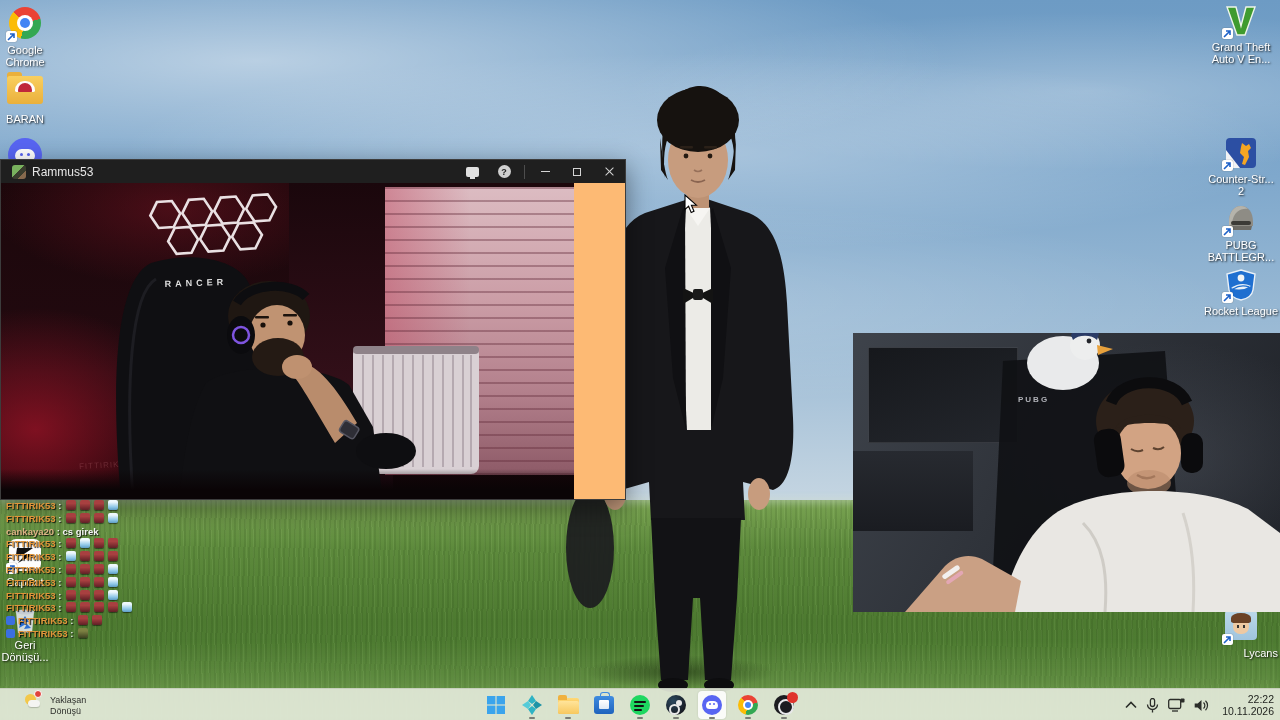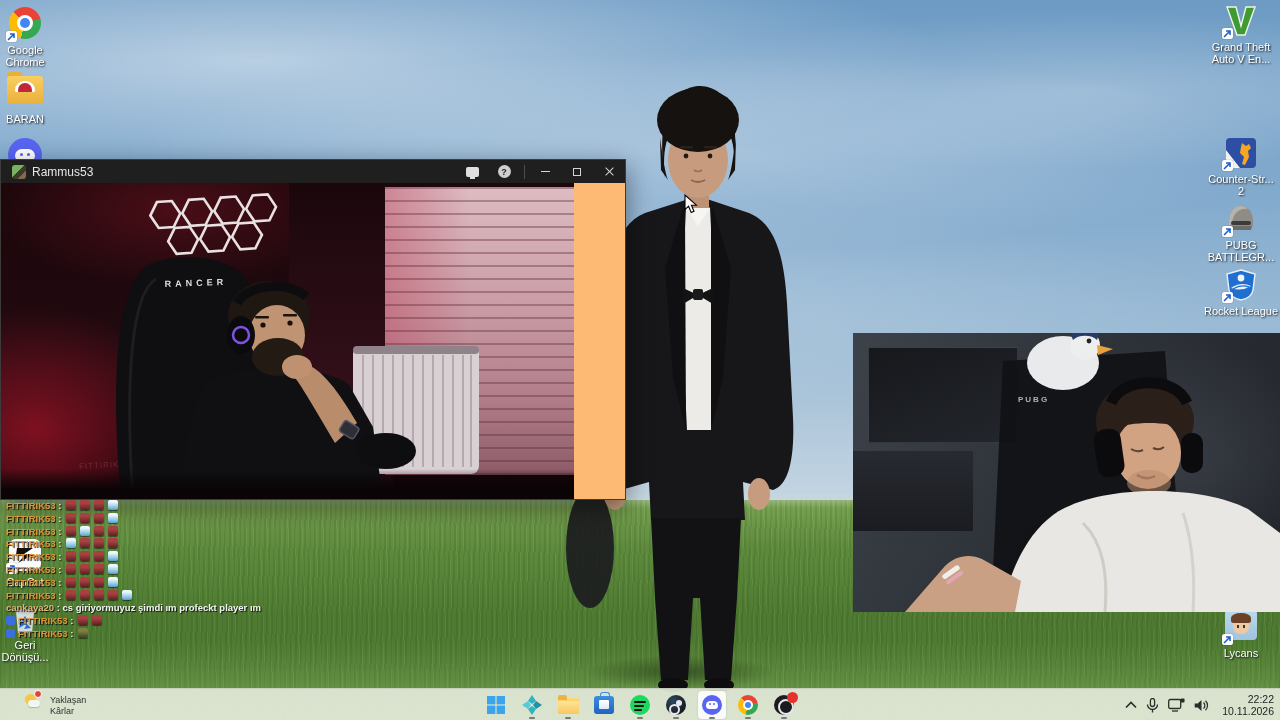--- a/index.html
+++ b/index.html
@@ -351,21 +351,21 @@
       </svg>
       <span class="sc-badge">
           <svg width="9" height="9">
             <path d="M1,8 L7,2 M3,2 h4 v4" stroke="#1e62c9" stroke-width="1.6" fill="none"></path>
           </svg>
         </span>
     </div>
     <div>Rocket League</div>
   </div>
 
-  <div class="dicon" style="left:1204px; top:608px;">
+  <div class="dicon" style="left:1204px; top:608px;text-align:right;">
     <div class="img">
       <div class="lycans-icon">
           <div class="face"></div>
           <div class="hairL"></div>
           <div class="eyes"></div>
         </div>
       <span class="sc-badge">
           <svg width="9" height="9">
             <path d="M1,8 L7,2 M3,2 h4 v4" stroke="#1e62c9" stroke-width="1.6" fill="none"></path>
           </svg>
@@ -488,21 +488,21 @@
 
   <div class="taskbar">
     <div class="widgets">
       <div class="weather-ico">
         <div class="sun"></div>
           <div class="cloud"></div>
         <div class="notif"></div>
       </div>
       <div class="wtxt">
         <div>Yaklaşan</div>
-        <div>Kârlar</div>
+        <div>Dönüşü</div>
       </div>
     </div>
 
     <div class="tb-center">
       <div class="tb-item">
         <svg width="18" height="18" viewBox="0 0 18 18">
           <rect x="0" y="0" width="8.4" height="8.4" fill="#3ba4ec"></rect>
             <rect x="9.6" y="0" width="8.4" height="8.4" fill="#3ba4ec"></rect>
           <rect x="0" y="9.6" width="8.4" height="8.4" fill="#3ba4ec"></rect>
             <rect x="9.6" y="9.6" width="8.4" height="8.4" fill="#3ba4ec"></rect>
@@ -566,27 +566,27 @@
         <div>22:22</div>
         <div>10.11.2026</div>
       </div>
     </div>
   </div>
 
   <div class="chat">
     <div id="chat-messages">
         <div class="chat-row"><span class="chat-user" style="color: rgb(224, 149, 58);">FITTIRIK53</span><span class="colon"> : </span><span class="emote e-red"></span><span class="emote e-red"></span><span class="emote e-red"></span><span class="emote e-ice"></span></div>
         <div class="chat-row"><span class="chat-user" style="color: rgb(224, 149, 58);">FITTIRIK53</span><span class="colon"> : </span><span class="emote e-red"></span><span class="emote e-red"></span><span class="emote e-red"></span><span class="emote e-ice"></span></div>
+        <div class="chat-row"><span class="chat-user" style="color: rgb(221, 178, 133);">cankaya20</span><span class="colon"> : </span><span class="msg">cs girek</span></div>
         <div class="chat-row"><span class="chat-user" style="color: rgb(224, 149, 58);">FITTIRIK53</span><span class="colon"> : </span><span class="emote e-red"></span><span class="emote e-ice"></span><span class="emote e-red"></span><span class="emote e-red"></span></div>
         <div class="chat-row"><span class="chat-user" style="color: rgb(224, 149, 58);">FITTIRIK53</span><span class="colon"> : </span><span class="emote e-ice"></span><span class="emote e-red"></span><span class="emote e-red"></span><span class="emote e-red"></span></div>
         <div class="chat-row"><span class="chat-user" style="color: rgb(224, 149, 58);">FITTIRIK53</span><span class="colon"> : </span><span class="emote e-red"></span><span class="emote e-red"></span><span class="emote e-red"></span><span class="emote e-ice"></span></div>
         <div class="chat-row"><span class="chat-user" style="color: rgb(224, 149, 58);">FITTIRIK53</span><span class="colon"> : </span><span class="emote e-red"></span><span class="emote e-red"></span><span class="emote e-red"></span><span class="emote e-ice"></span></div>
         <div class="chat-row"><span class="chat-user" style="color: rgb(224, 149, 58);">FITTIRIK53</span><span class="colon"> : </span><span class="emote e-red"></span><span class="emote e-red"></span><span class="emote e-red"></span><span class="emote e-ice"></span></div>
         <div class="chat-row"><span class="chat-user" style="color: rgb(224, 149, 58);">FITTIRIK53</span><span class="colon"> : </span><span class="emote e-red"></span><span class="emote e-red"></span><span class="emote e-red"></span><span class="emote e-red"></span><span class="emote e-ice"></span></div>
-        <div class="chat-row"><span class="chat-user" style="color: rgb(221, 178, 133);">cankaya20</span><span class="colon"> : </span><span class="msg">cs giriyormuyuz şimdi ım profeckt player ım</span></div>
         <div class="chat-row"><span class="badge bg-blue"></span><span class="chat-user" style="color: rgb(224, 149, 58);">FITTIRIK53</span><span class="colon"> : </span><span class="emote e-red"></span><span class="emote e-red"></span></div>
         <div class="chat-row"><span class="badge bg-blue"></span><span class="chat-user" style="color: rgb(224, 149, 58);">FITTIRIK53</span><span class="colon"> : </span><span class="emote e-olive"></span></div>
       </div>
   </div>
 
   <svg class="cursor" width="14" height="20" viewBox="0 0 14 20">
     <polygon points="1,1 1,15.5 4.6,12.2 7.2,18.6 10,17.3 7.4,11.2 12.4,11.2" fill="#fff" stroke="#000" stroke-width="1.1"></polygon>
   </svg>
 
 </div>

